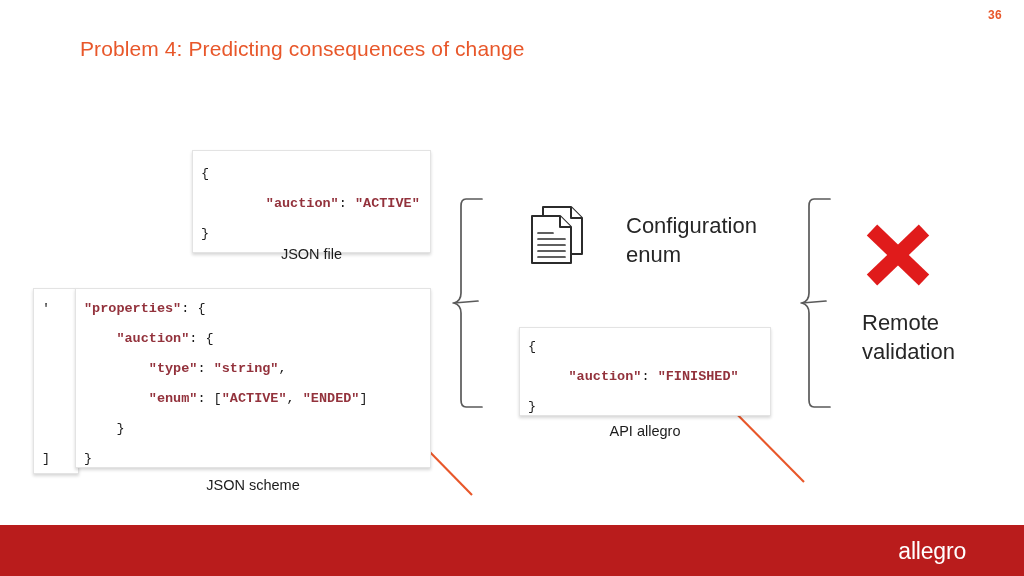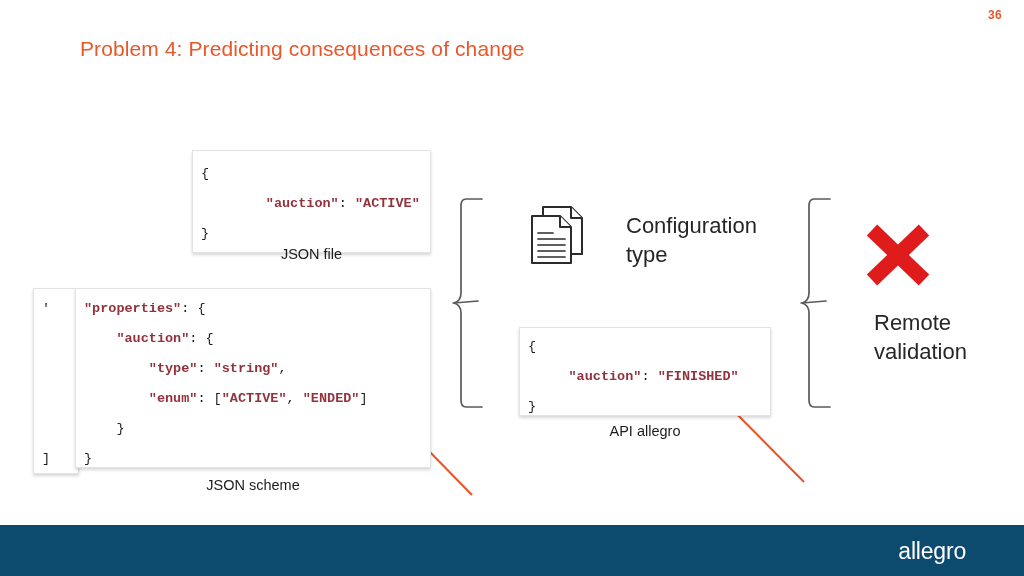--- a/index.html
+++ b/index.html
@@ -91,30 +91,29 @@
     font-size:22px;color:#262626;line-height:29px;
     font-weight:400;
   }
 
   
   .x-mark{position:absolute;left:862px;top:221px;}
   .remote-label{
     position:absolute;left:862px;top:308px;
     font-size:22px;color:#262626;line-height:29px;
     font-weight:400;
-    margin-left:12px;
   }
 
   
   .arrow{position:absolute;}
 
   
   .footer{
     position:absolute;left:0;bottom:0;width:1024px;height:51px;
-    background:#0c4a6e;
+    background:#b91c1c;
   }
   .footer-logo{
     position:absolute;right:58px;top:13px;
     color:#ffffff;font-size:23px;font-weight:400;
     letter-spacing:-0.2px;
   }
 </style>
 </head>
 <body>
 
@@ -166,21 +165,21 @@
     <g stroke="#2b2b2b" stroke-width="1.7" stroke-linecap="round">
       <line x1="13" y1="30" x2="28" y2="30"></line>
       <line x1="13" y1="36" x2="40" y2="36"></line>
       <line x1="13" y1="42" x2="40" y2="42"></line>
       <line x1="13" y1="48" x2="40" y2="48"></line>
       <line x1="13" y1="54" x2="40" y2="54"></line>
     </g>
   </svg>
   <div class="config-label">
     <div>Configuration</div>
-    <div>type</div>
+    <div>enum</div>
   </div>
 
   <svg class="x-mark" width="72" height="68" viewBox="0 0 72 68">
     <g stroke="#e01b1b" stroke-width="15" stroke-linecap="butt">
       <line x1="10" y1="9" x2="62" y2="59"></line>
       <line x1="62" y1="9" x2="10" y2="59"></line>
     </g>
   </svg>
   <div class="remote-label">
     <div>Remote</div>

